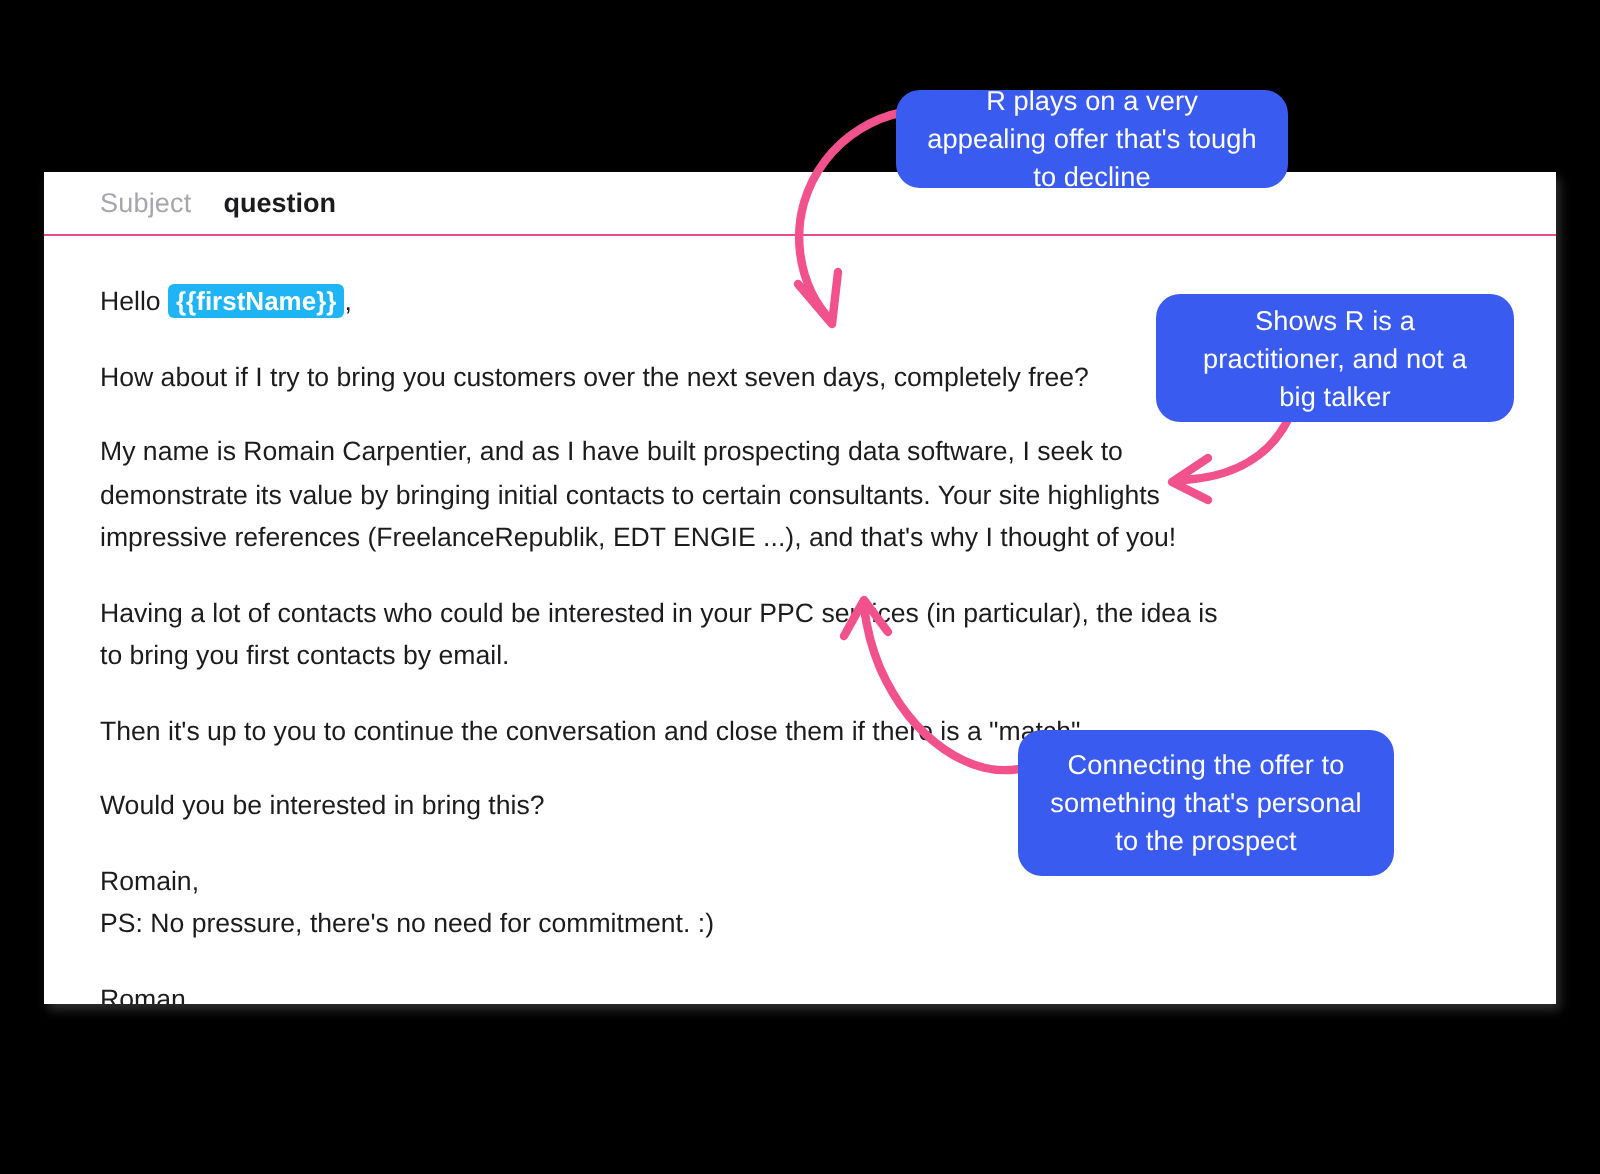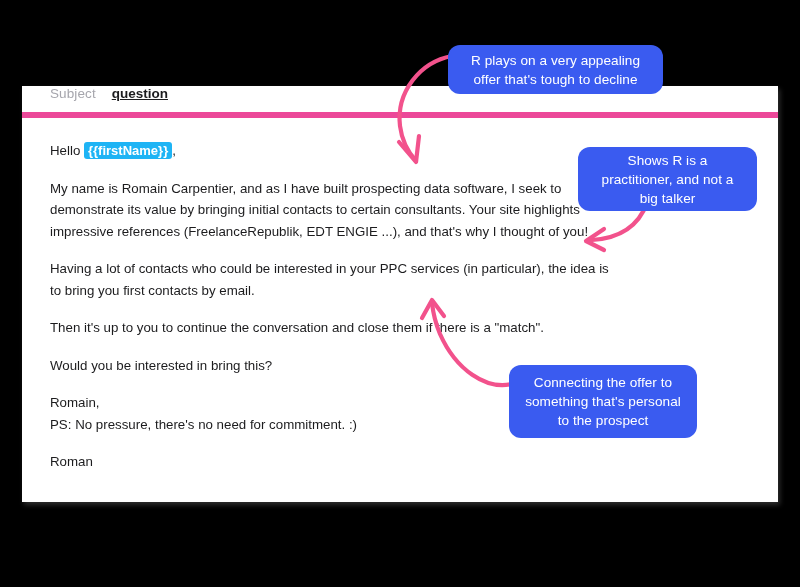--- a/index.html
+++ b/index.html
@@ -32,35 +32,35 @@
     width: 756px;
     height: 416px;
     background: #ffffff;
     box-shadow: 2px 3px 5px rgba(255,255,255,0.18);
     overflow: hidden;
   }
 
   .subject-row {
     height: 32px;
     display: flex;
+    align-items: center;
     padding: 0 0 0 28px;
-    border-bottom: 6px solid #ec4899;
+    border-bottom: 1px solid #ec4899;
     box-sizing: border-box;
   }
   .subject-label {
     color: #a6a6ad;
     font-size: 13.5px;
     letter-spacing: 0.1px;
   }
   .subject-value {
     color: #1c1c1e;
     font-size: 13.5px;
     font-weight: 700;
     margin-left: 16px;
-    text-decoration: underline;
   }
 
   .email-body {
     padding: 22px 28px 0 28px;
     color: #1c1c1e;
     font-size: 13.3px;
     line-height: 21.5px;
   }
   .email-body p {
     margin: 0 12px 16px 0;
@@ -92,21 +92,21 @@
     font-weight: 400;
     text-align: center;
     display: flex;
     align-items: center;
     justify-content: center;
     padding: 8px 14px;
     box-sizing: border-box;
     letter-spacing: 0.05px;
   }
   #callout-1 {
-    left: 448px;  top: 45px;  width: 215px; height: 49px;
+    left: 448px;  top: 45px;  width: 196px; height: 49px;
   }
   #callout-2 {
     left: 578px;  top: 147px; width: 179px; height: 64px;
   }
   #callout-3 {
     left: 509px;  top: 365px; width: 188px; height: 73px;
   }
 
   
   .arrow-layer {
@@ -125,20 +125,21 @@
 
     <div class="subject-row">
       <span class="subject-label">Subject</span>
       <span class="subject-value">question</span>
     </div>
 
     <div class="email-body">
 
       <p><span>Hello </span><span class="merge-tag">{{firstName}}</span><span>,</span></p>
 
+      <p>How about if I try to bring you customers over the next seven days, completely free?</p>
       <p>My name is Romain Carpentier, and as I have built prospecting data software, I seek to demonstrate its value by bringing initial contacts to certain consultants. Your site highlights impressive references (FreelanceRepublik, EDT ENGIE ...), and that's why I thought of you!</p>
       <p>Having a lot of contacts who could be interested in your PPC services (in particular), the idea is to bring you first contacts by email.</p>
       <p>Then it's up to you to continue the conversation and close them if there is a "match".</p>
       <p>Would you be interested in bring this?</p>
 
       <p class="tight">Romain,</p>
       <p>PS: No pressure, there's no need for commitment. :)</p>
 
       <p>Roman</p>
     </div>

